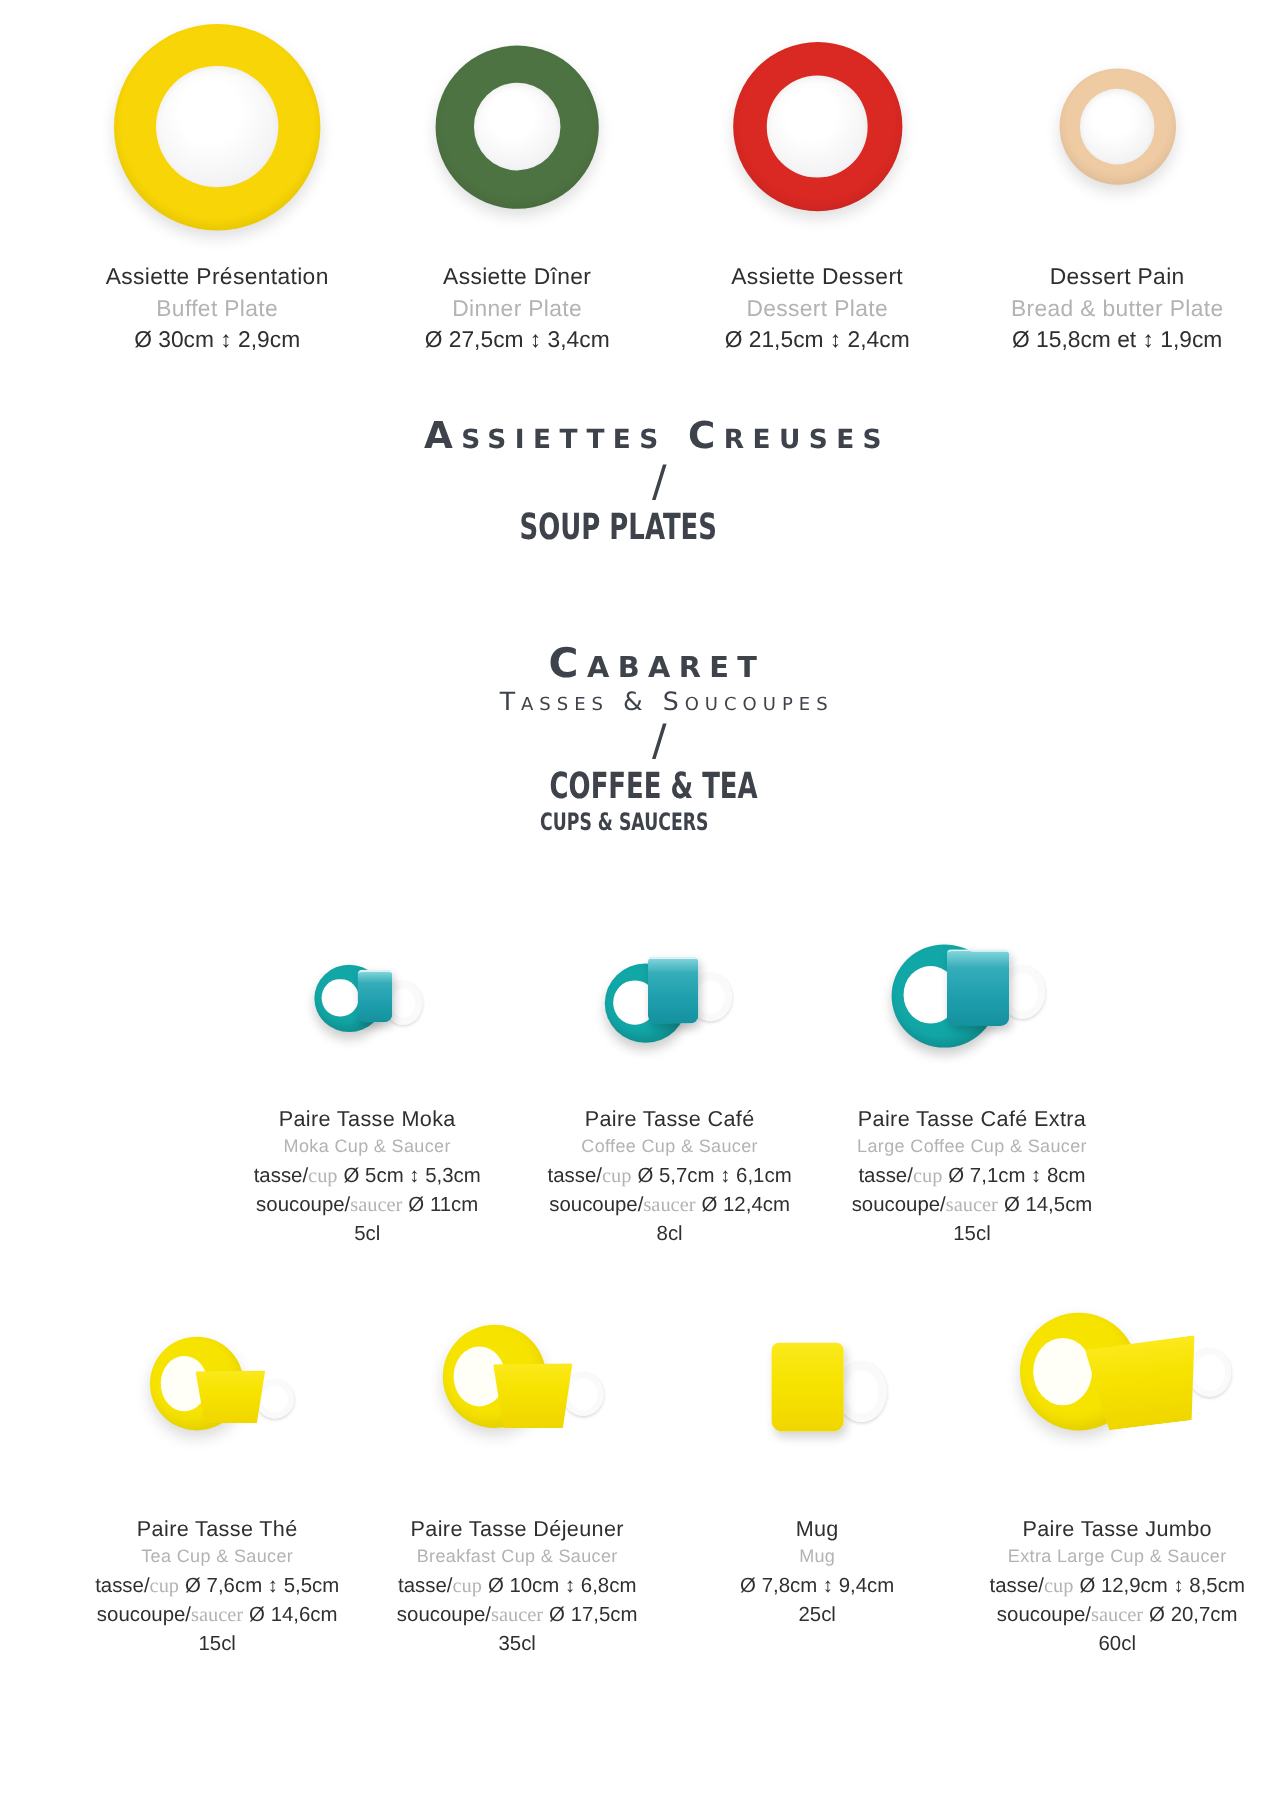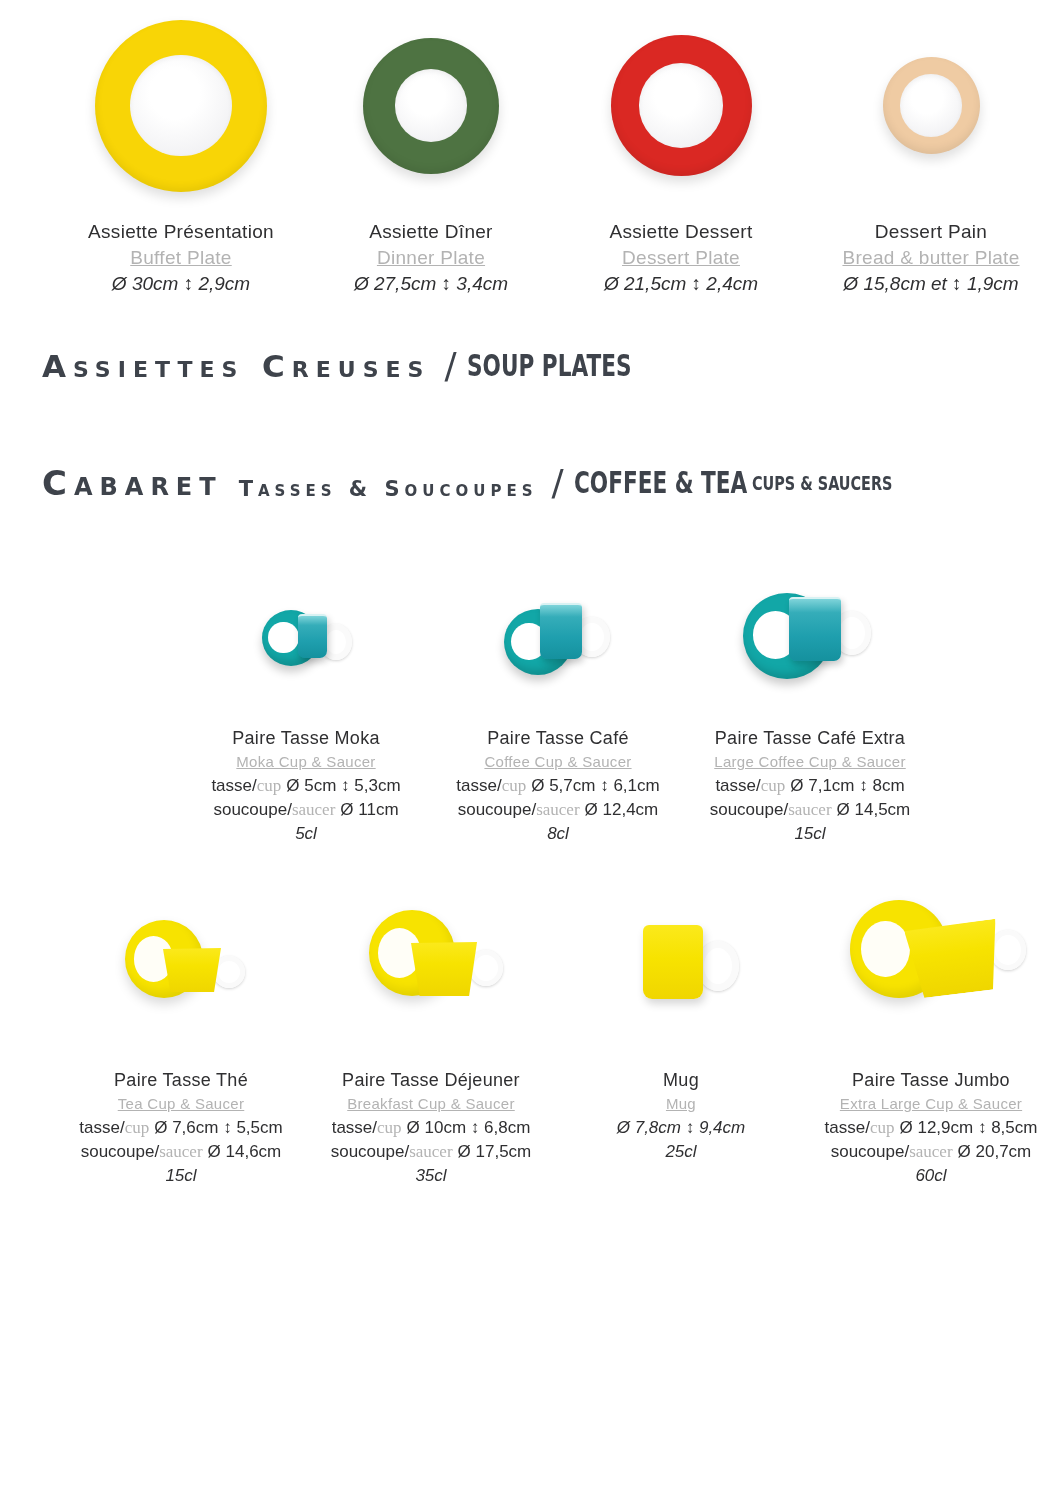--- a/index.html
+++ b/index.html
@@ -18,33 +18,33 @@
   .fig-plates { height:195px; }
   .fig-soup   { height:132px; }
   .fig-teal   { height:122px; }
   .fig-yellow { height:142px; }
 
   
   .plabel { margin-top:16px; text-align:center; line-height:26px; }
   .plabel.small { line-height:24px; margin-top:29px; }
   .pname { font-size:19px; color:var(--name); letter-spacing:.3px; }
   .plabel.small .pname { font-size:18px; }
-  .psub  { font-size:19px; color:var(--sub); font-weight:300; letter-spacing:.3px;text-decoration:underline; }
+  .psub  { font-size:19px; color:var(--sub); font-weight:300; letter-spacing:.3px; }
   .plabel.small .psub { font-size:15px; }
-  .pdims, .pcap { font-size:19px; color:var(--name);font-style:italic; }
+  .pdims, .pcap { font-size:19px; color:var(--name); }
   .plabel.small .pdims, .plabel.small .pcap, .pspec { font-size:17px; }
   .pspec .sfr { color:var(--name); }
   .pspec .sen { color:var(--sub);font-family:Liberation Serif, serif; }
   .pspec .sval { color:var(--name); margin-left:5px; }
 
   
   .sec-h { display:flex; align-items:center; margin:0 0 0 42px; color:var(--title);
-           font-family:"DejaVu Sans", sans-serif; white-space:nowrap; }
+           font-family:"DejaVu Sans", sans-serif; white-space:nowrap;flex-direction:column; }
   .h-fr  { font-variant:small-caps; font-weight:700; font-size:31px; letter-spacing:7px; }
-  .h-fr2 { font-variant:small-caps; font-weight:700; font-size:21px; letter-spacing:5px; margin-left:16px;margin-top:12px; }
+  .h-fr2 { font-variant:small-caps; font-weight:400; font-size:21px; letter-spacing:5px; margin-left:16px; }
   .h-sep { font-size:36px; font-weight:400; margin:0 10px 0 14px; }
   .h-en  { display:inline-block; font-size:30px; font-weight:600; transform:scaleX(.72);
            transform-origin:left center; }
   .h-en2 { display:inline-block; font-size:20px; font-weight:600; transform:scaleX(.72);
            transform-origin:left center; }
   .hdr1 { margin-top:48px; }
   .hdr2 { margin-top:26px;text-align:center; }
   .neg  { margin-right:-62px; }
 
   

